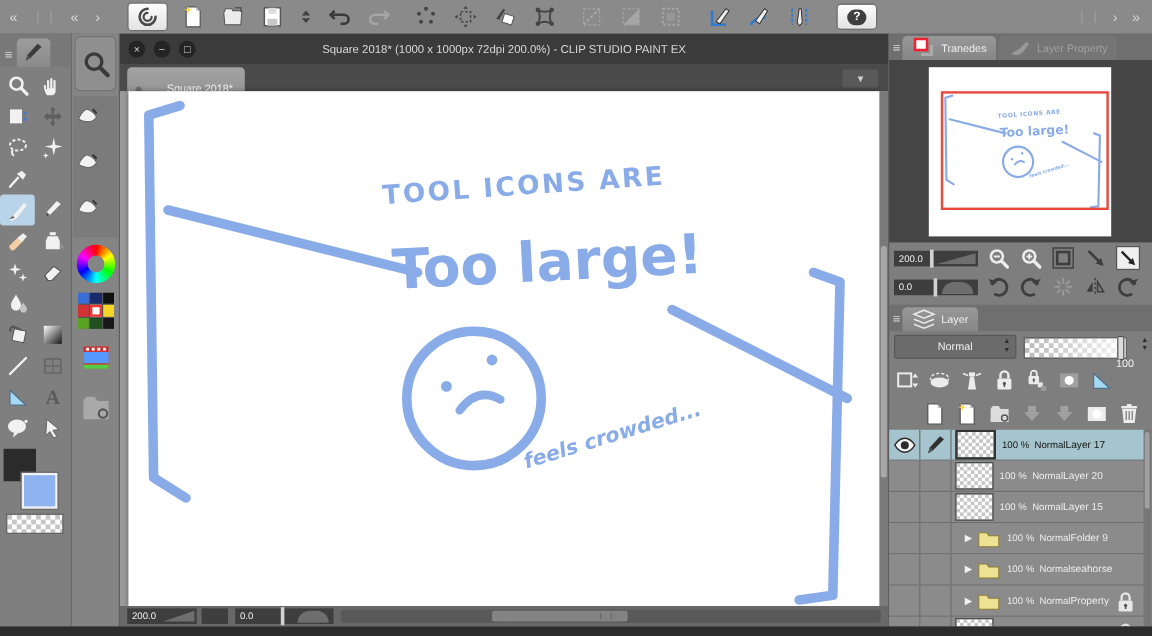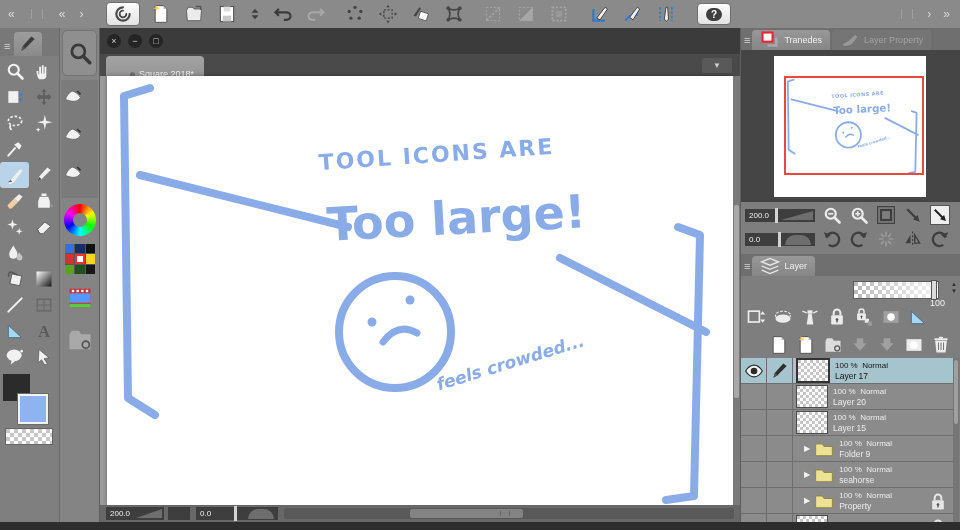--- a/index.html
+++ b/index.html
@@ -51,21 +51,21 @@
   .cset span{display:block;}
   .cset .mid{outline:2px solid #e33;outline-offset:-2px;}
 
   
   .canvas-wrap{position:absolute;left:100px;top:28px;width:640px;height:494px;background:#9b9b9b;}
   .doc-titlebar{position:absolute;left:0;top:0;width:100%;height:26px;background:#3b3b3b;display:flex;align-items:center;}
   .wbtn{width:14px;height:14px;border-radius:50%;background:#242424;color:#cfcfcf;font-size:9px;line-height:14px;text-align:center;margin-left:7px;}
   .doc-title{position:absolute;left:0;right:0;text-align:center;color:#d8d8d8;font-size:9.5px;pointer-events:none;}
   .doc-tabbar{position:absolute;left:0;top:26px;width:100%;height:22px;background:#4a4a4a;}
   .doctab{position:absolute;left:6px;top:2px;width:98px;height:36px;background:linear-gradient(#a3a3a3,#8b8b8b);
-          border-radius:4px 4px 0 0;display:flex;align-items:center;gap:4px;padding-left:24px;box-sizing:border-box;color:#f2f2f2;}
+          border-radius:4px 4px 0 0;display:flex;align-items:center;gap:21px;padding-left:7px;box-sizing:border-box;color:#f2f2f2;}
   .tabdot{width:5px;height:5px;border-radius:50%;background:#6f6f6f;}
   .tab-dd{position:absolute;right:8px;top:4px;width:30px;height:15px;background:#595959;color:#cfcfcf;
           display:flex;align-items:center;justify-content:center;font-size:8px;border-radius:2px;}
   .viewport{position:absolute;left:0;top:48px;width:633px;height:429px;background:#9b9b9b;}
   .paper{position:absolute;left:7px;top:0;width:626px;height:429px;background:#ffffff;box-shadow:0 0 4px rgba(0,0,0,.35);}
   .vscroll{position:absolute;right:0;top:48px;width:7px;height:429px;background:#7a7a7a;}
   .vscroll .h{position:absolute;left:1px;right:1px;top:30%;height:45%;background:#a8a8a8;border-radius:2px;}
   .doc-status{position:absolute;left:0;top:477px;width:640px;height:17px;background:#686868;display:flex;align-items:center;}
   .mslider{position:relative;height:13px;background:#3e3e3e;color:#efefef;font-size:8px;display:flex;align-items:center;padding-left:4px;box-sizing:border-box;}
   .wedge{position:absolute;right:2px;bottom:2px;width:0;height:0;border-left:26px solid transparent;border-bottom:9px solid #6e6e6e;}
@@ -104,21 +104,21 @@
   .layer-list{position:absolute;left:0;top:330px;width:213px;height:164px;overflow:hidden;background:#8b8b8b;}
   .lrow{display:flex;height:25px;border-bottom:1px solid #6e6e6e;background:#8b8b8b;color:#ededed;}
   .lrow.sel{background:var(--c-sel_row);color:#151515;}
   .lc{box-sizing:border-box;}
   .lc-eye,.lc-pen{width:26px;border-right:1px solid #6e6e6e;display:flex;align-items:center;justify-content:center;color:#222;}
   .lc-main{flex:1;display:flex;align-items:center;padding-left:3px;position:relative;}
   .thumb{width:30px;height:21px;border:1px solid #4e4e4e;background-size:6px 6px !important;flex:0 0 auto;}
   .lrow.sel .thumb{border:2px solid #333;}
   .tri{color:#f2f2f2;font-size:8px;margin:0 4px 0 8px;}
   .fold{color:var(--c-folder);flex:0 0 auto;}
-  .linfo{display:flex;flex-direction:column;margin-left:5px;line-height:11px;}
+  .linfo{display:flex;flex-direction:row;margin-left:5px;line-height:11px;}
   .lmeta{font-size:8px;}
   .lname{font-size:8.5px;}
   .lockic{position:absolute;right:6px;top:4px;color:#e6e6e6;}
   .list-scroll{position:absolute;right:1px;top:330px;width:6px;height:164px;background:#767676;}
   .list-scroll .h{position:absolute;left:1px;right:1px;top:2px;height:64px;background:#a0a0a0;border-radius:2px;}
   .bottomstrip{position:absolute;left:0;top:522px;width:960px;height:8px;background:#2d2d2d;}
   .chev{cursor:pointer;}
 </style>
 </head>
 <body>
@@ -700,20 +700,21 @@
     <svg class="ic abs" style="left:4px;top:298px;width:32px;height:28px;color:#a9a9a9">
         <use href="#i-matfolder"></use>
       </svg>
   </div>
 
   <div class="canvas-wrap">
     <div class="doc-titlebar">
       <div class="wbtn">×</div>
       <div class="wbtn">−</div>
       <div class="wbtn">□</div>
+      <div class="doc-title">Square 2018* (1000 x 1000px 72dpi 200.0%)  - CLIP STUDIO PAINT EX</div>
     </div>
     <div class="doc-tabbar">
       <div class="doctab">
         <span class="tabdot"></span>
         <span>Square 2018*</span>
       </div>
       <div class="tab-dd">
           <span>▼</span>
         </div>
     </div>
@@ -840,20 +841,24 @@
       <span class="lt-menu">≡</span>
       <div class="ptab2 on">
         <svg class="ic i16" style="color:#e8e8e8">
             <use href="#i-stack"></use>
           </svg>
         <span>Layer</span>
       </div>
     </div>
 
     <div class="blendrow">
+      <div class="dd">
+        <span>Normal</span>
+        <span class="ddarr">▲<br>▼</span>
+      </div>
       <div class="opslider">
           <span class="h"></span>
         </div>
       <span class="opval">100</span>
       <span class="opstep">▲<br>▼</span>
     </div>
 
     <div class="lrowicons" style="top:276px">
       <svg class="ic">
           <use href="#i-updownsq"></use>

